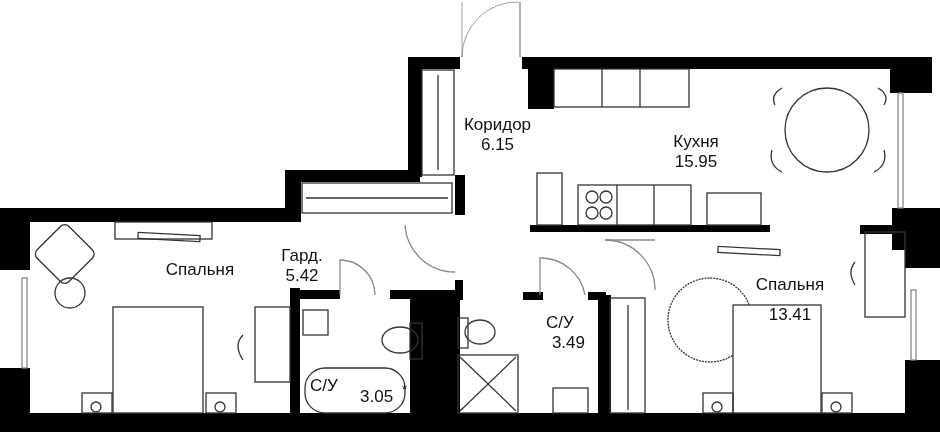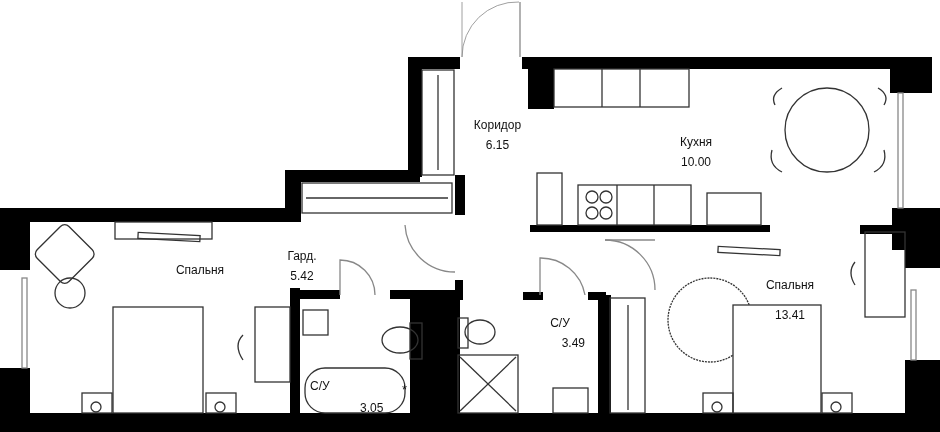--- a/index.html
+++ b/index.html
@@ -1,18 +1,18 @@
 <!DOCTYPE html>
 <html><head>
 <meta charset="utf-8">
 <style>
   html, body { margin:0; padding:0; background:#ffffff; }
   body { width:940px; height:432px; position:relative; overflow:hidden; font-family:"Liberation Sans", sans-serif; }
   #plan { position:absolute; left:0; top:0; }
-  .label { position:absolute; text-align:center; color:#111; font-size:12px; line-height:20px; white-space:nowrap; }
+  .label { position:absolute; text-align:center; color:#111; font-size:17px; line-height:20px; white-space:nowrap; }
   .room { position:absolute; }
 </style>
 </head>
 <body>
 
 <svg id="plan" width="940" height="432" viewBox="0 0 940 432" xmlns="http://www.w3.org/2000/svg">
 
   <g fill="#000">
 
     <rect x="0" y="413" width="940" height="19"></rect>
@@ -136,39 +136,39 @@
   </g>
 </svg>
 
 <div class="room" style="left:455px;top:115px;width:85px;">
   <div class="label" style="position:static;">Коридор</div>
   <div class="label" style="position:static;">6.15</div>
 </div>
 
 <div class="room" style="left:656px;top:132px;width:80px;">
   <div class="label" style="position:static;">Кухня</div>
-  <div class="label" style="position:static;">10.00</div>
+  <div class="label" style="position:static;">15.95</div>
 </div>
 
 <div class="room" style="left:272px;top:246px;width:60px;">
   <div class="label" style="position:static;">Гард.</div>
   <div class="label" style="position:static;">5.42</div>
 </div>
 
 <div class="room" style="left:155px;top:260px;width:90px;">
   <div class="label" style="position:static;">Спальня</div>
 </div>
 
 <div class="room" style="left:745px;top:275px;width:90px;">
   <div class="label" style="position:static;">Спальня</div>
   <div class="label" style="position:static;margin-top:10px;">13.41</div>
 </div>
 
 <div class="room" style="left:310px;top:378px;width:110px;">
   <span class="label" style="position:absolute;left:0;top:-2px;">С/У</span>
-  <span class="label" style="position:absolute;left:50px;top:20px;">3.05</span>
+  <span class="label" style="position:absolute;left:50px;top:9px;">3.05</span>
   <span class="label" style="position:absolute;left:92px;top:2px;font-size:13px;">*</span>
 </div>
 
 <div class="room" style="left:535px;top:313px;width:50px;">
   <div class="label" style="position:static;">С/У</div>
   <div class="label" style="position:static;text-align:right;">3.49</div>
 </div>
 
 </body></html>

